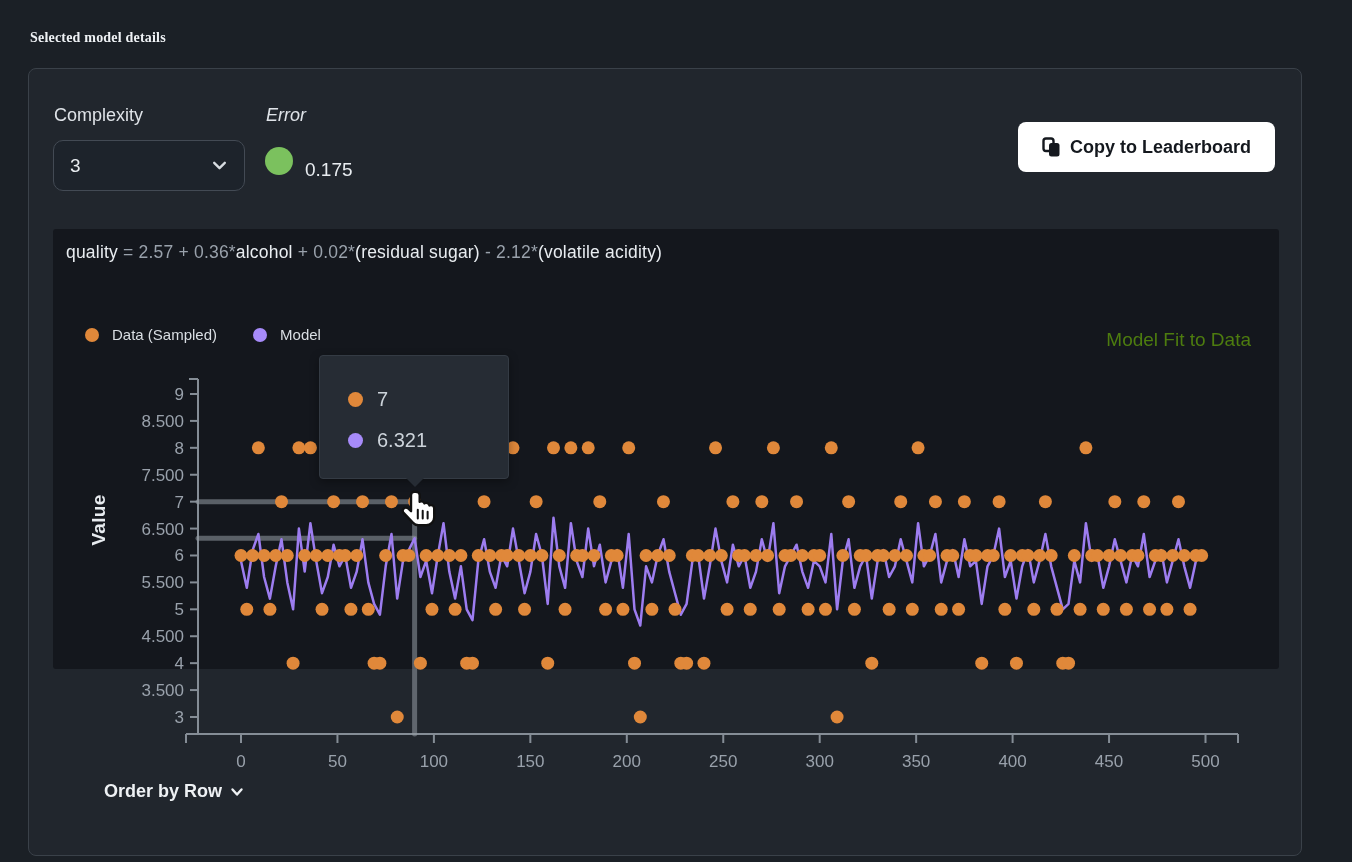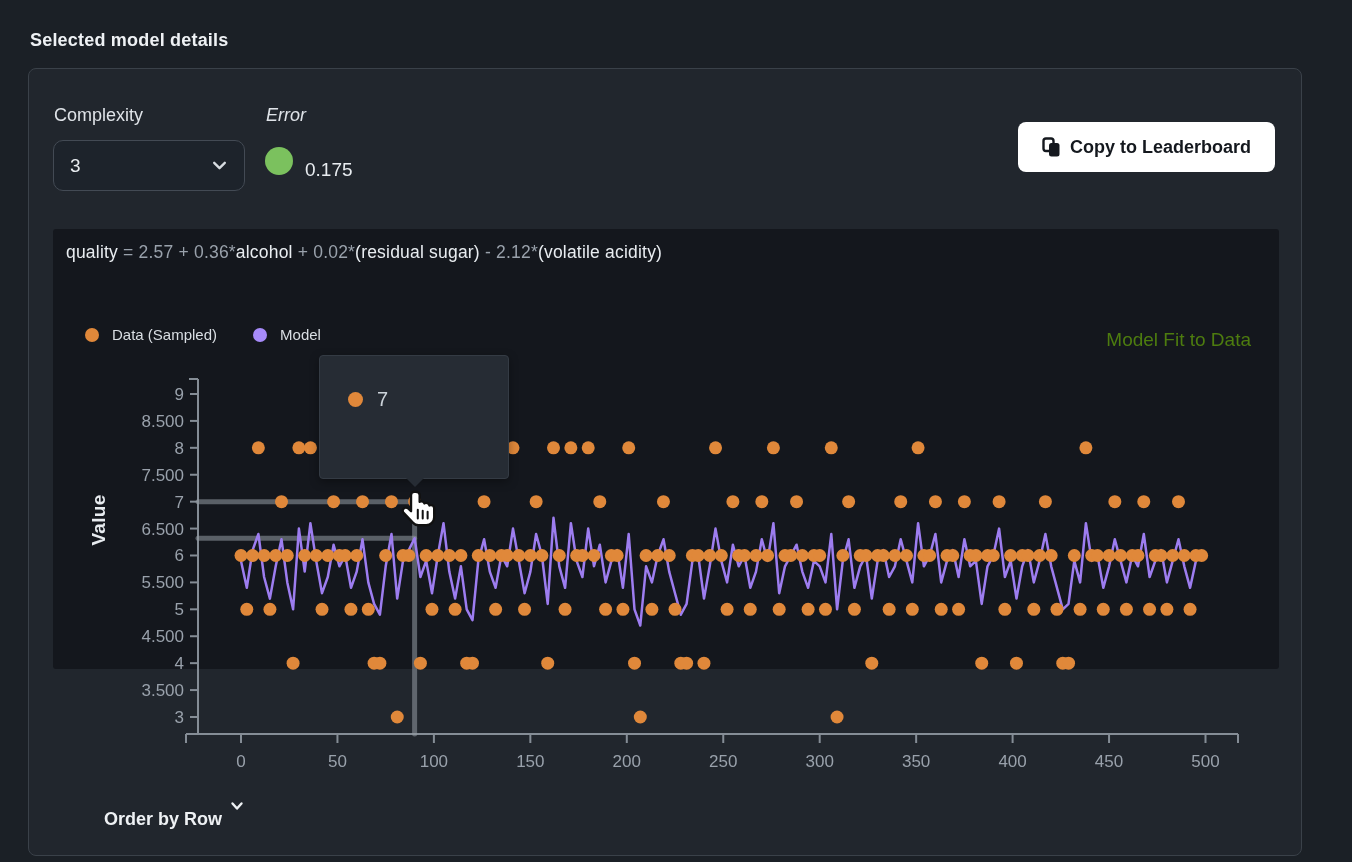--- a/index.html
+++ b/index.html
@@ -1,17 +1,17 @@
 <!DOCTYPE html>
 <html><head>
 <meta charset="utf-8">
 <style>
   * { margin:0; padding:0; box-sizing:border-box; }
   html,body { width:1352px; height:862px; background:#1b2026; font-family:"Liberation Sans", sans-serif; overflow:hidden; }
-  .page-title { position:absolute; left:30px; top:30px; font-size:18px; font-weight:700; color:#eef1f4; letter-spacing:.2px; }
+  .page-title { position:absolute; left:30px; top:30px; font-size:14px; font-weight:700; color:#eef1f4; letter-spacing:.2px;font-family:Liberation Serif, serif; }
   .panel { position:absolute; left:28px; top:68px; width:1274px; height:788px; background:#21262d; border:1px solid #3a4149; border-radius:8px;padding-left:32px; }
 
   .ctrl-label { position:absolute; font-size:18px; color:#dfe3e8; }
   .select { position:absolute; left:24px; top:71px; width:192px; height:51px; background:#1d232b; border:1px solid #434a54; border-radius:10px; display:flex; align-items:center; justify-content:space-between; padding:0 16px; cursor:pointer; }
   .select .val { font-size:19px; color:#e8ecf0; }
   .error-dot { position:absolute; left:236px; top:78px; width:28px; height:28px; border-radius:50%; }
   .error-val { position:absolute; left:276px; top:90px; font-size:19px; color:#e8ecf0; }
 
   .copy-btn { position:absolute; right:26px; top:53px; height:50px; background:#ffffff; border:none; border-radius:8px; display:flex; align-items:center; gap:9px; padding:0 24px; font-family:"Liberation Sans", sans-serif; font-size:18px; font-weight:700; color:#14181e; cursor:pointer;text-align:right; }
 
@@ -30,21 +30,21 @@
 
   svg.plot { position:absolute; left:0; top:0; }
 
   .tooltip { position:absolute; left:266px; top:126px; width:190px; height:124px; background:#262c34; border:1px solid #343b44; border-radius:4px; box-shadow:0 3px 10px rgba(0,0,0,.35); z-index:5; padding:23px 18px 0 28px; }
   .tooltip:after { content:""; position:absolute; left:86px; bottom:-9px; width:0; height:0; border-left:9px solid transparent; border-right:9px solid transparent; border-top:9px solid #262c34; }
   .tt-row { display:flex; align-items:center; gap:14px; height:41px; }
   .tt-dot { width:15px; height:15px; border-radius:50%; }
   .tt-text { font-size:20px; color:#ccd3da; }
 
   .order-row { position:absolute; left:51px; top:552px; display:flex; align-items:center; gap:7px; cursor:pointer; }
-  .order-row span { font-size:18px; font-weight:700; color:#eef1f4;margin-top:28px; }
+  .order-row span { font-size:18px; font-weight:700; color:#eef1f4; }
 
   .cursor { position:absolute; left:346px; top:260px; z-index:8; pointer-events:none; }
 </style>
 </head>
 <body>
 
 <div class="page-title">Selected model details</div>
 
 <div class="panel">
 
@@ -310,20 +310,24 @@
         <circle cx="1137.068" cy="380.32" r="6.5" fill="#e0883a"></circle>
         <circle cx="1142.855" cy="326.49" r="6.5" fill="#e0883a"></circle>
         <circle cx="1148.642" cy="326.49" r="6.5" fill="#e0883a"></circle>
       </svg>
 
     <div class="tooltip">
       <div class="tt-row">
         <span class="tt-dot" id="tt-dot-0" style="background: rgb(224, 136, 58);"></span>
         <span class="tt-text">7</span>
       </div>
+      <div class="tt-row">
+        <span class="tt-dot" id="tt-dot-1" style="background: rgb(167, 139, 250);"></span>
+        <span class="tt-text">6.321</span>
+      </div>
     </div>
 
     <div class="order-row">
       <span>Order by Row</span>
       <svg width="16" height="16" viewBox="0 0 16 16">
           <polyline points="3.5,5.5 8,10.5 12.5,5.5" fill="none" stroke="#eef1f4" stroke-width="2.4" stroke-linecap="round" stroke-linejoin="round"></polyline>
         </svg>
     </div>
 
     <svg class="cursor" width="42" height="44" viewBox="0 0 24 26">

